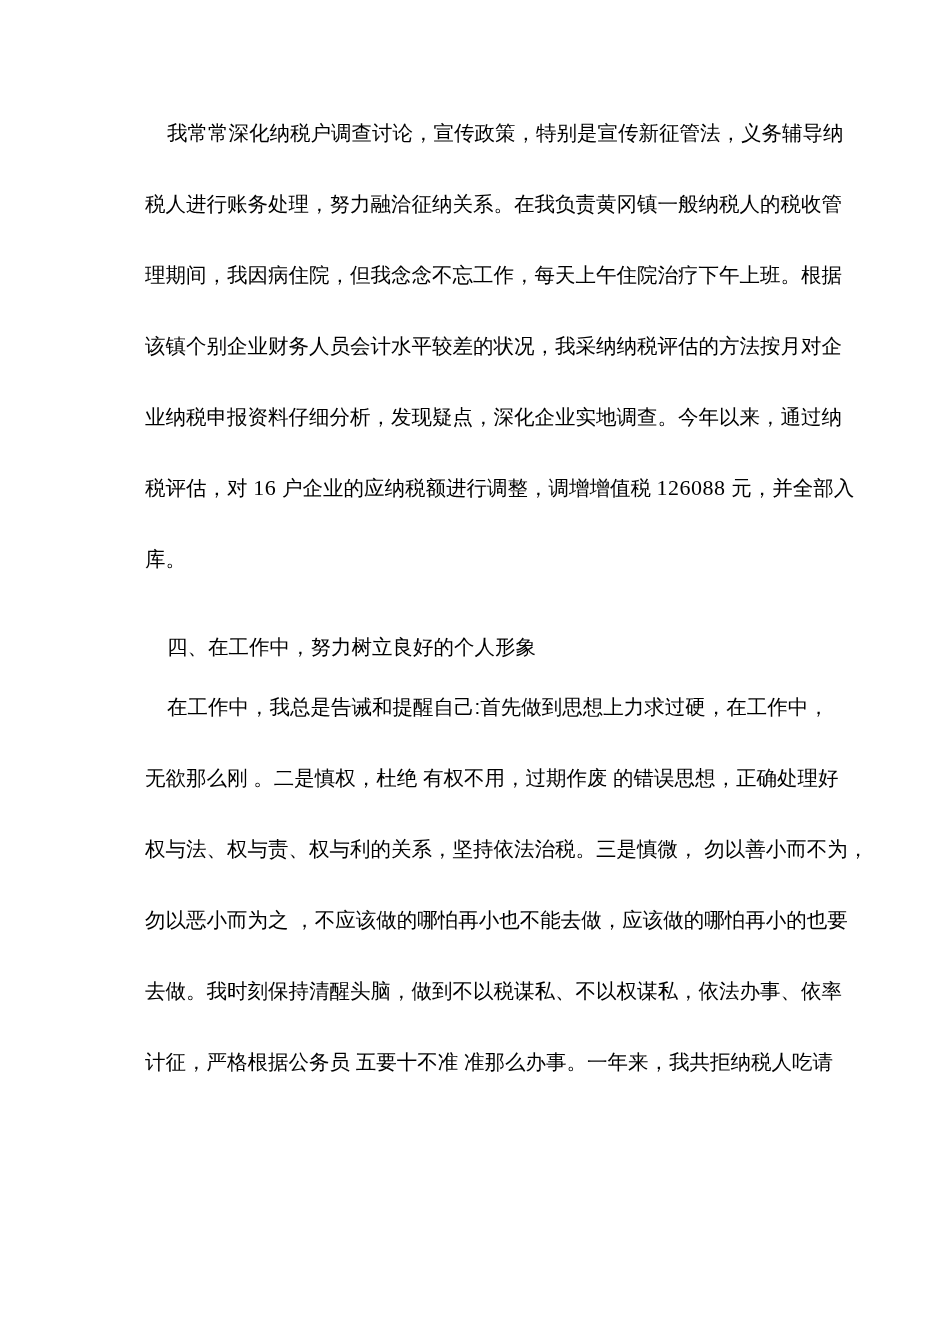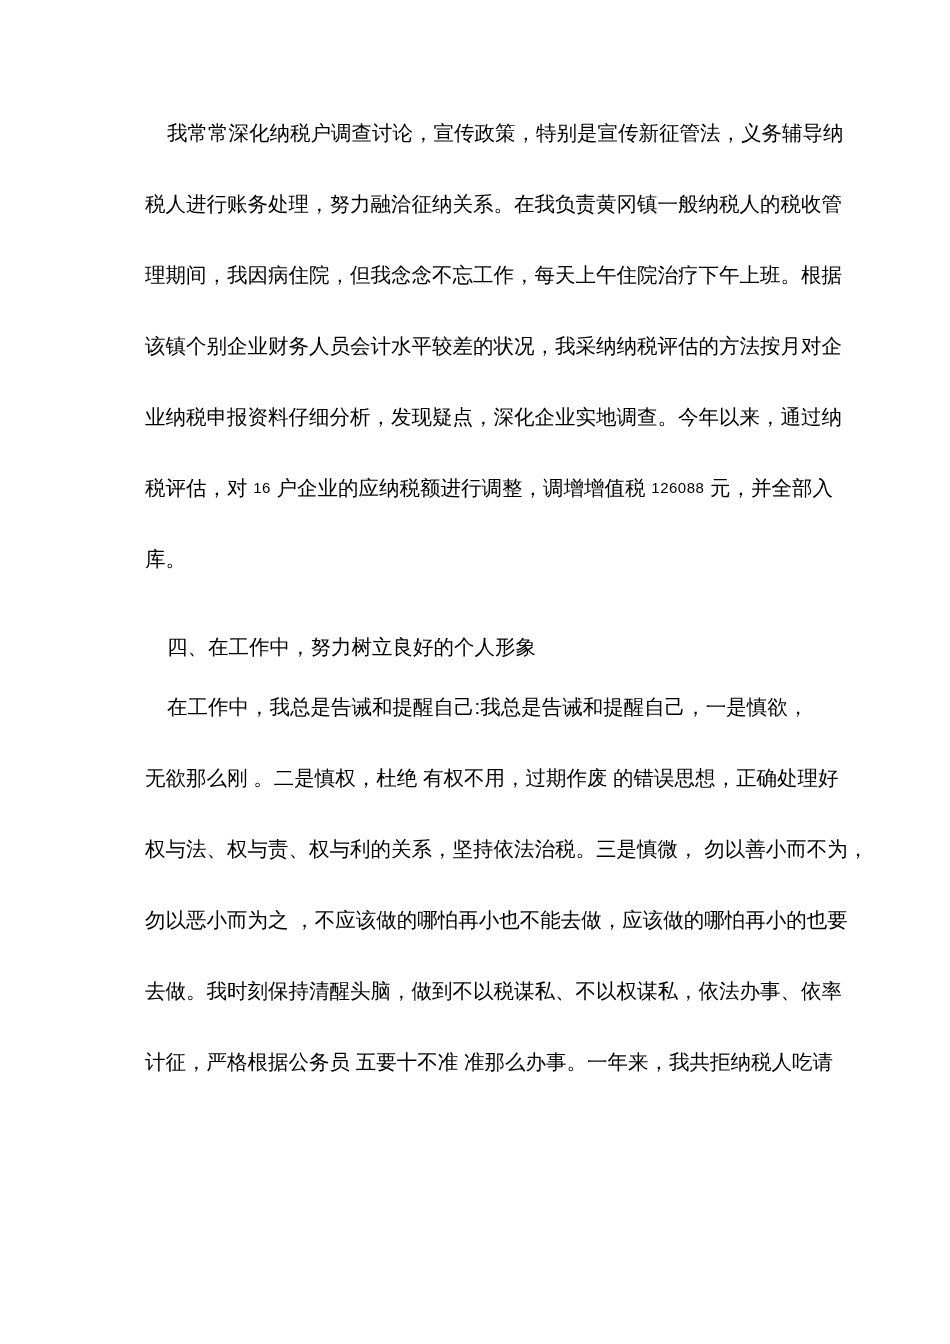--- a/index.html
+++ b/index.html
@@ -51,22 +51,22 @@
     text-indent: 0;
     padding-left: 22px;
     box-sizing: content-box;
   }
   .line.ragged {
     display: block;
     text-align: left;
   }
   
   .num {
-    font-family: Liberation Sans, sans-serif;
-    font-size: 15px;
+    font-family: Liberation Serif, serif;
+    font-size: 22px;
     letter-spacing: 0.5px;
   }
   .gap {
     display: inline-block;
     width: 9px;
   }
 </style>
 </head>
 <body>
 
@@ -82,21 +82,21 @@
     <div class="line justify" style="top:213px;"><span>该</span><span>镇</span><span>个</span><span>别</span><span>企</span><span>业</span><span>财</span><span>务</span><span>人</span><span>员</span><span>会</span><span>计</span><span>水</span><span>平</span><span>较</span><span>差</span><span>的</span><span>状</span><span>况</span><span>，</span><span>我</span><span>采</span><span>纳</span><span>纳</span><span>税</span><span>评</span><span>估</span><span>的</span><span>方</span><span>法</span><span>按</span><span>月</span><span>对</span><span>企</span></div>
 
     <div class="line justify" style="top:284px;"><span>业</span><span>纳</span><span>税</span><span>申</span><span>报</span><span>资</span><span>料</span><span>仔</span><span>细</span><span>分</span><span>析</span><span>，</span><span>发</span><span>现</span><span>疑</span><span>点</span><span>，</span><span>深</span><span>化</span><span>企</span><span>业</span><span>实</span><span>地</span><span>调</span><span>查</span><span>。</span><span>今</span><span>年</span><span>以</span><span>来</span><span>，</span><span>通</span><span>过</span><span>纳</span></div>
 
     <div class="line justify" style="top:355px;"><span>税</span><span>评</span><span>估</span><span>，</span><span>对</span><span class="gap">&nbsp;</span><span class="num">16</span><span class="gap">&nbsp;</span><span>户</span><span>企</span><span>业</span><span>的</span><span>应</span><span>纳</span><span>税</span><span>额</span><span>进</span><span>行</span><span>调</span><span>整</span><span>，</span><span>调</span><span>增</span><span>增</span><span>值</span><span>税</span><span class="gap">&nbsp;</span><span class="num">126088</span><span class="gap">&nbsp;</span><span>元</span><span>，</span><span>并</span><span>全</span><span>部</span><span>入</span></div>
 
     <div class="line ragged" style="top:426px;">库。</div>
 
     <div class="line ragged indent" style="top:514px;">四、在工作中，努力树立良好的个人形象</div>
 
-    <div class="line ragged indent" style="top:574px;">在工作中，我总是告诫和提醒自己:我总是告诫和提醒自己，一是慎欲，</div>
+    <div class="line ragged indent" style="top:574px;">在工作中，我总是告诫和提醒自己:首先做到思想上力求过硬，在工作中，</div>
 
     <div class="line justify" style="top:645px;"><span>无</span><span>欲</span><span>那</span><span>么</span><span>刚</span><span class="gap">&nbsp;</span><span>。</span><span>二</span><span>是</span><span>慎</span><span>权</span><span>，</span><span>杜</span><span>绝</span><span class="gap">&nbsp;</span><span>有</span><span>权</span><span>不</span><span>用</span><span>，</span><span>过</span><span>期</span><span>作</span><span>废</span><span class="gap">&nbsp;</span><span>的</span><span>错</span><span>误</span><span>思</span><span>想</span><span>，</span><span>正</span><span>确</span><span>处</span><span>理</span><span>好</span></div>
 
     <div class="line justify" style="top:716px;"><span>权</span><span>与</span><span>法</span><span>、</span><span>权</span><span>与</span><span>责</span><span>、</span><span>权</span><span>与</span><span>利</span><span>的</span><span>关</span><span>系</span><span>，</span><span>坚</span><span>持</span><span>依</span><span>法</span><span>治</span><span>税</span><span>。</span><span>三</span><span>是</span><span>慎</span><span>微</span><span>，</span><span class="gap">&nbsp;</span><span>勿</span><span>以</span><span>善</span><span>小</span><span>而</span><span>不</span><span>为</span><span>，</span></div>
 
     <div class="line justify" style="top:787px;"><span>勿</span><span>以</span><span>恶</span><span>小</span><span>而</span><span>为</span><span>之</span><span class="gap">&nbsp;</span><span>，</span><span>不</span><span>应</span><span>该</span><span>做</span><span>的</span><span>哪</span><span>怕</span><span>再</span><span>小</span><span>也</span><span>不</span><span>能</span><span>去</span><span>做</span><span>，</span><span>应</span><span>该</span><span>做</span><span>的</span><span>哪</span><span>怕</span><span>再</span><span>小</span><span>的</span><span>也</span><span>要</span></div>
 
     <div class="line justify" style="top:858px;"><span>去</span><span>做</span><span>。</span><span>我</span><span>时</span><span>刻</span><span>保</span><span>持</span><span>清</span><span>醒</span><span>头</span><span>脑</span><span>，</span><span>做</span><span>到</span><span>不</span><span>以</span><span>税</span><span>谋</span><span>私</span><span>、</span><span>不</span><span>以</span><span>权</span><span>谋</span><span>私</span><span>，</span><span>依</span><span>法</span><span>办</span><span>事</span><span>、</span><span>依</span><span>率</span></div>
 
     <div class="line justify" style="top:929px;"><span>计</span><span>征</span><span>，</span><span>严</span><span>格</span><span>根</span><span>据</span><span>公</span><span>务</span><span>员</span><span class="gap">&nbsp;</span><span>五</span><span>要</span><span>十</span><span>不</span><span>准</span><span class="gap">&nbsp;</span><span>准</span><span>那</span><span>么</span><span>办</span><span>事</span><span>。</span><span>一</span><span>年</span><span>来</span><span>，</span><span>我</span><span>共</span><span>拒</span><span>纳</span><span>税</span><span>人</span><span>吃</span><span>请</span></div>

